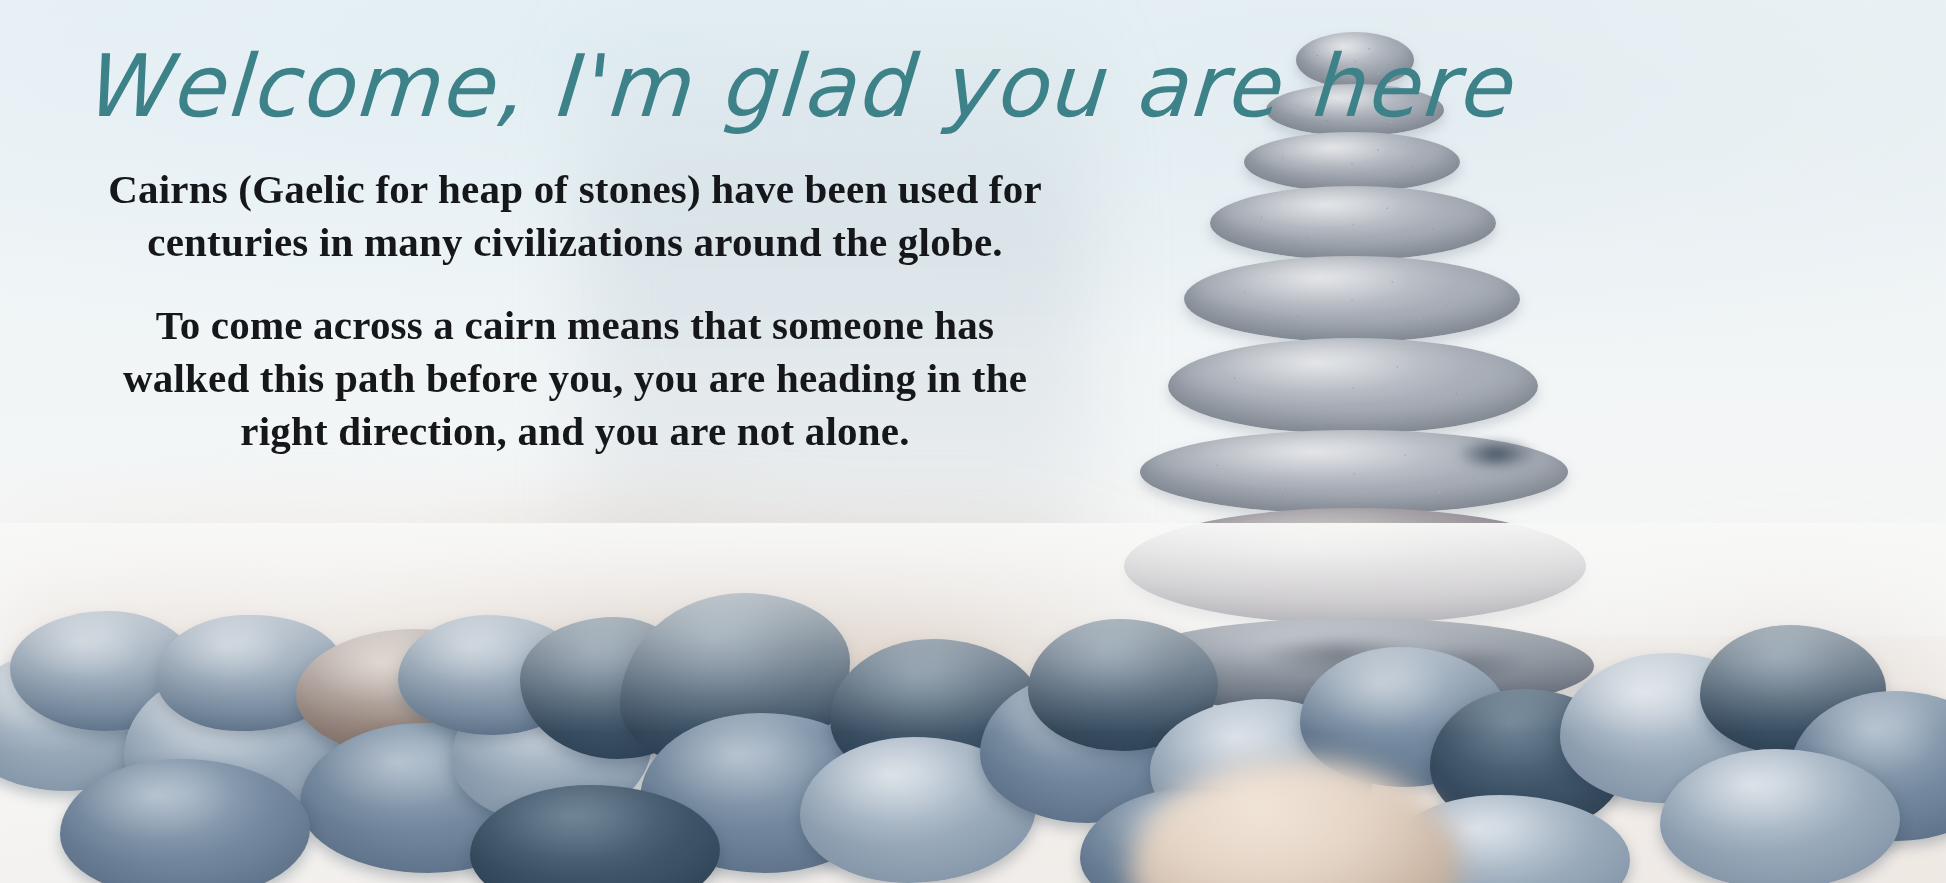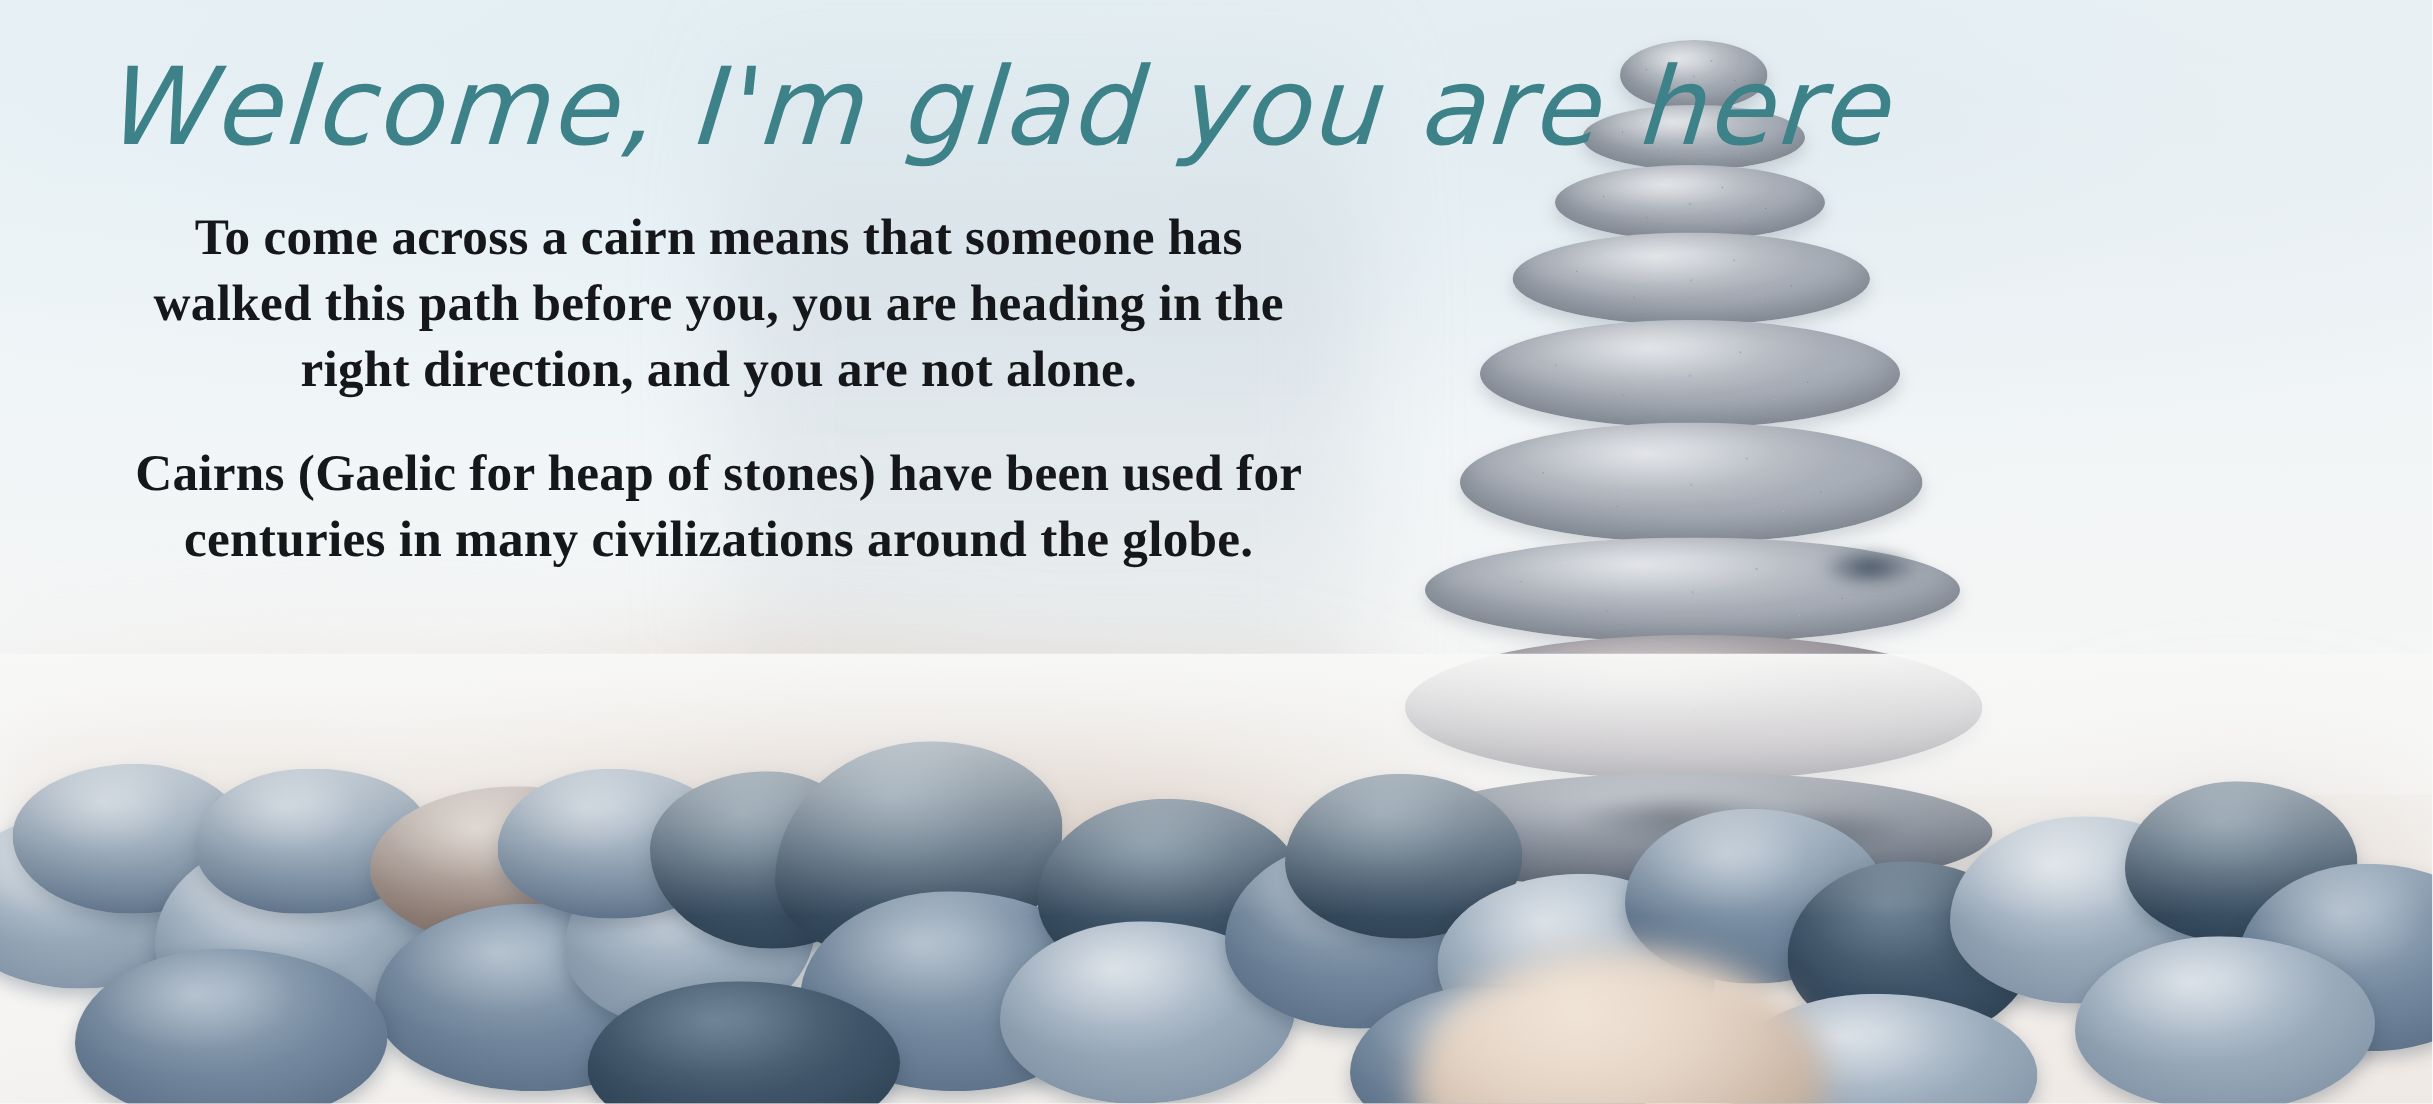--- a/index.html
+++ b/index.html
@@ -255,18 +255,18 @@
     <div class="pebble light" style="left:1380px; top:272px; width:250px; height:130px;"></div>
   </div>
 
   <div id="pebble-foreground"></div>
   <div id="bed-haze"></div>
 
   <div id="content">
     <h1 id="headline">Welcome,  I'm glad you are here</h1>
 
     <div id="body-copy">
+      <p class="para">Cairns (Gaelic for heap of stones) have been used for centuries in many civilizations around the globe.</p>
       <p class="para">To come across a cairn means that someone has walked this path before you, you are heading in the right direction, and you are not alone.</p>
-      <p class="para">Cairns (Gaelic for heap of stones) have been used for centuries in many civilizations around the globe.</p>
     </div>
   </div>
 
 </div>
 
 </body></html>

